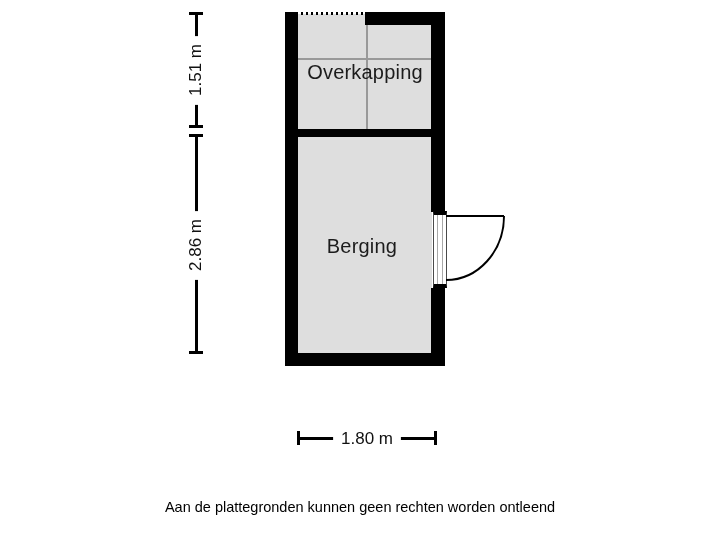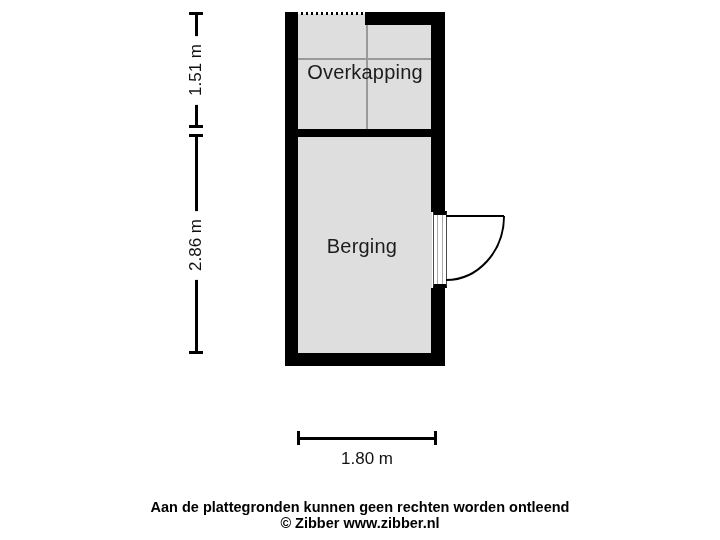--- a/index.html
+++ b/index.html
@@ -64,21 +64,21 @@
     white-space:nowrap;
   }
   .dim-label.vertical{
     writing-mode:vertical-rl;
     transform:rotate(180deg);
   }
 
   
   .footer-text{
     width:720px;text-align:center;
-    font-size:14.5px;font-weight:bold;color:#000;
+    font-size:14.5px;font-weight:normal;color:#000;
     line-height:16px;
   }
 </style>
 </head>
 <body>
 
 <div class="canvas">
 
   <div class="abs" style="left:0;top:0;width:720px;height:470px;">
 
@@ -115,19 +115,18 @@
     <div class="abs dim-label vertical" style="left:184px;top:37px;width:24px;height:67px;">1.51 m</div>
 
     <div class="abs dim-line" style="left:195px;top:135px;width:3px;height:219px;"></div>
     <div class="abs dim-cap" style="left:189px;top:134px;width:14px;height:3px;"></div>
     <div class="abs dim-cap" style="left:189px;top:351px;width:14px;height:3px;"></div>
     <div class="abs dim-label vertical" style="left:184px;top:212px;width:24px;height:67px;">2.86 m</div>
 
     <div class="abs dim-line" style="left:298px;top:437px;width:138px;height:3px;"></div>
     <div class="abs dim-cap" style="left:297px;top:431px;width:3px;height:14px;"></div>
     <div class="abs dim-cap" style="left:434px;top:431px;width:3px;height:14px;"></div>
-    <div class="abs dim-label" style="left:334px;top:446px;width:66px;height:26px;">1.80 m</div>
+    <div class="abs dim-label" style="left:334px;top:426px;width:66px;height:26px;">1.80 m</div>
   </div>
 
   <div class="abs footer-text" style="left:0;top:499px;">Aan de plattegronden kunnen geen rechten worden ontleend</div>
-  <div class="abs footer-text" style="left:0;top:515px;">© Zibber www.zibber.nl</div>
 
 </div>
 
 </body></html>

